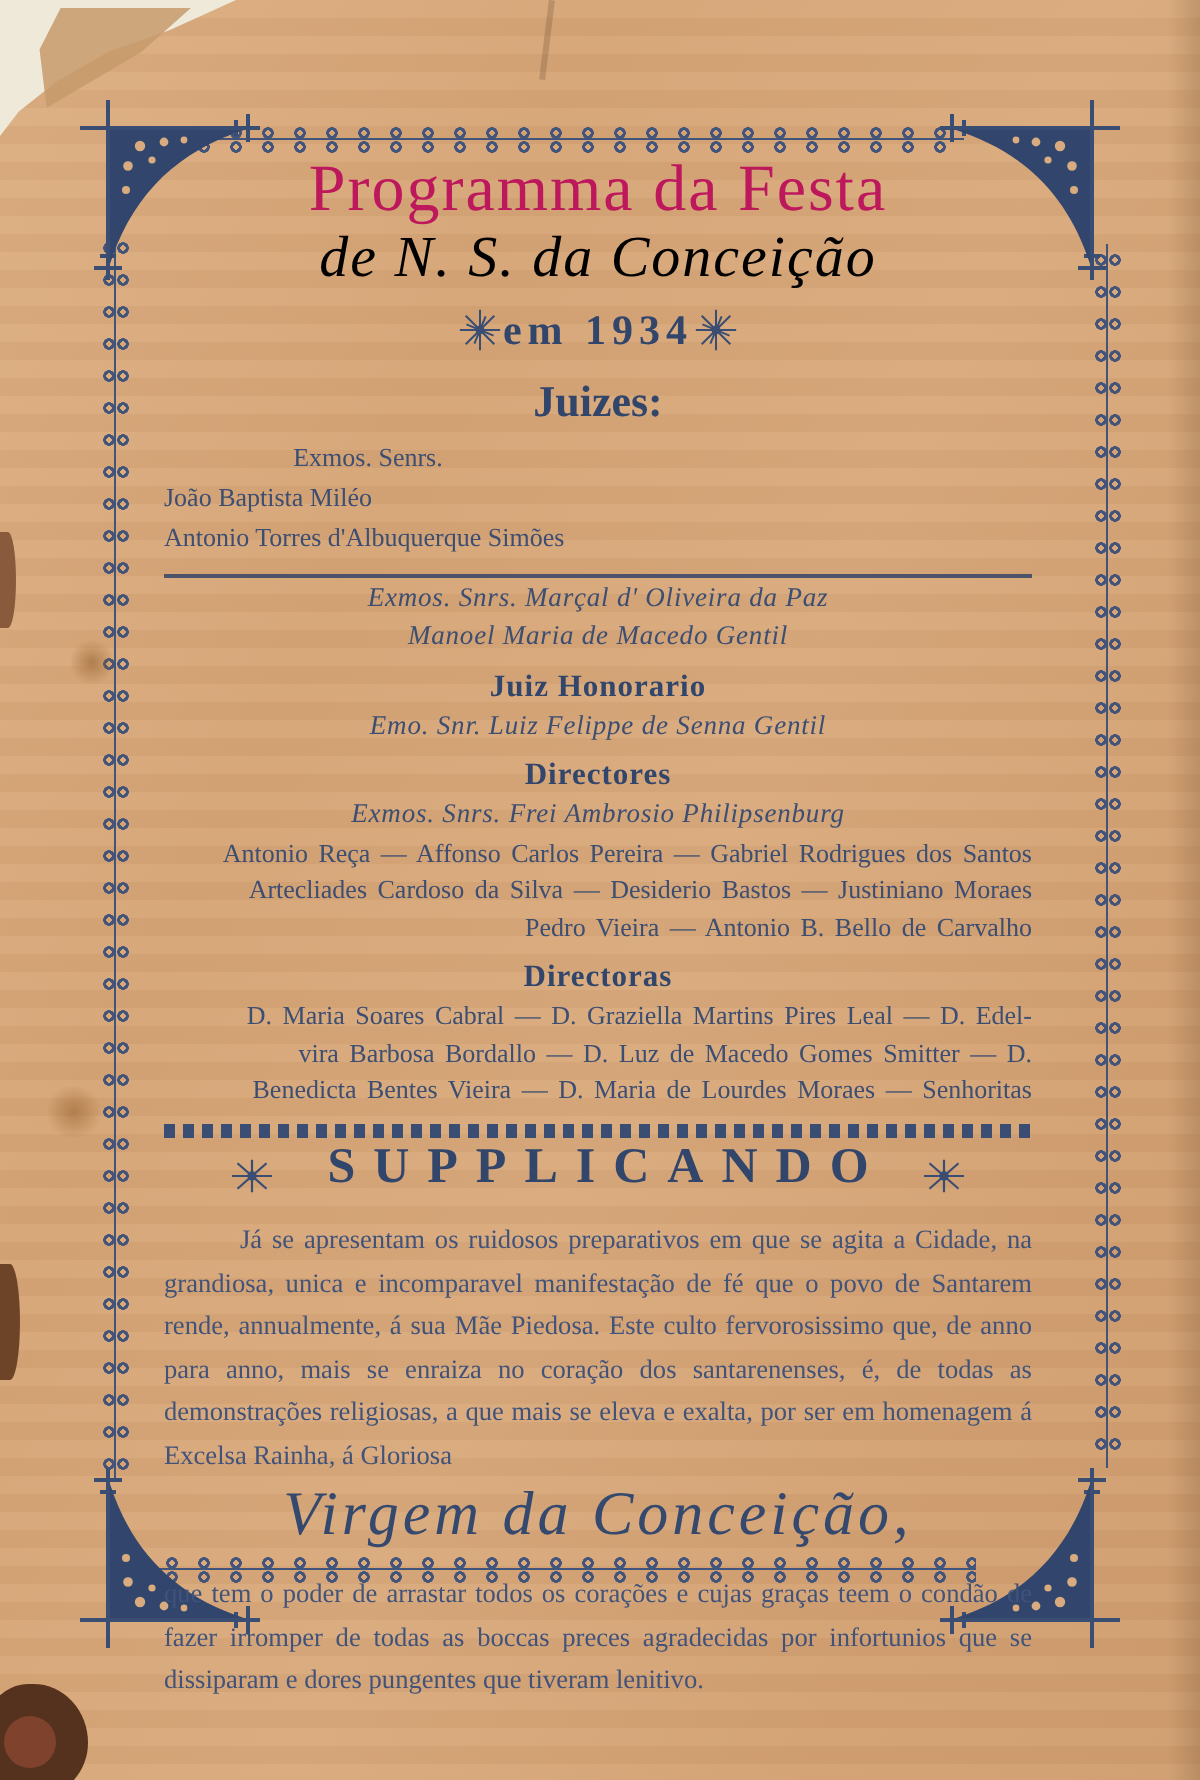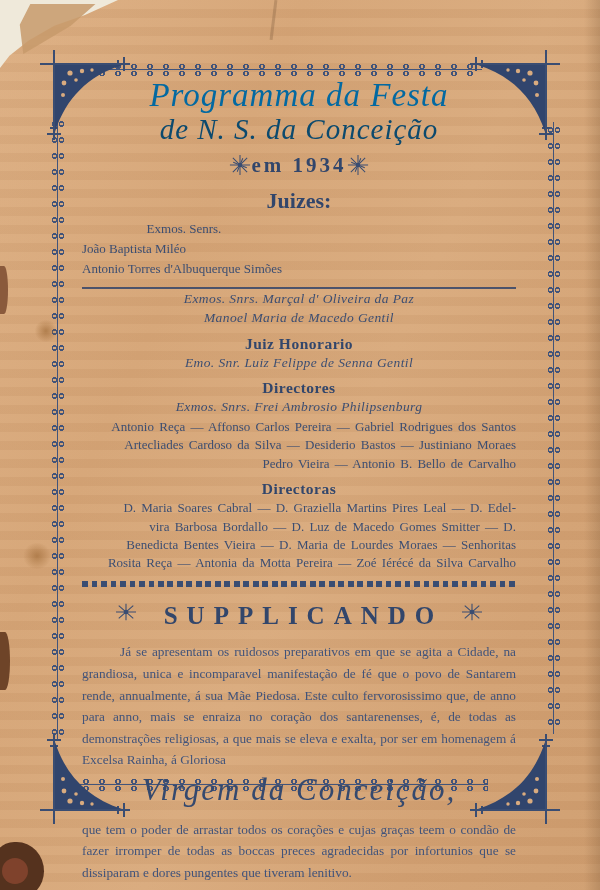--- a/index.html
+++ b/index.html
@@ -45,33 +45,33 @@
   .chain-right{left:546px;top:122px;height:612px;}
 
   .corner{position:absolute;width:92px;height:92px;}
   .corner-tl{left:40px;top:50px;}
   .corner-tr{left:468px;top:50px;transform:scaleX(-1);}
   .corner-bl{left:40px;top:732px;transform:scaleY(-1);}
   .corner-br{left:468px;top:732px;transform:scale(-1,-1);}
 
   
   .content{position:absolute;left:82px;right:84px;top:78px;text-align:center;}
-  .title1{font-style:italic;font-size:33px;letter-spacing:1px;color:#0369a1;line-height:1.08;}
-  .title2{font-style:italic;font-size:29px;letter-spacing:1px;color:#0c4a6e;line-height:1.1;}
+  .title1{font-size:33px;letter-spacing:1px;color:#be185d;line-height:1.08;}
+  .title2{font-style:italic;font-size:29px;letter-spacing:1px;color:#000000;line-height:1.1;}
   .year-row{margin-top:7px;display:flex;align-items:center;justify-content:center;}
   .year{font-weight:bold;font-size:21px;letter-spacing:3px;color:#32466b;}
   .h-juizes{margin-top:10px;font-weight:bold;font-size:22px;color:#32466b;}
   .columns{margin-top:5px;display:grid;grid-template-columns:47% 53%;font-size:13px;line-height:1.5;text-align:left;}
   .col-head{text-align:center;margin-bottom:1px;}
   .rule{margin:9px auto 0;width:100%;height:1.5px;background:rgba(52,68,104,.85);}
   .sec-head{margin-top:7px;font-weight:bold;font-size:15.5px;letter-spacing:.5px;color:#32466b;}
   .it-line{font-style:italic;font-size:13.5px;line-height:1.45;letter-spacing:.4px;}
   .name-lines{margin-top:1px;text-align:right;font-size:13px;line-height:1.42;word-spacing:2px;padding-left:10px;}
   .beads{margin-top:8px;height:6.5px;background:repeating-linear-gradient(90deg,#3a4d72 0 5.5px,rgba(0,0,0,0) 5.5px 9.5px);}
-  .suppl-row{margin-top:15px;display:flex;align-items:flex-start;justify-content:center;gap:16px;}
+  .suppl-row{margin-top:1px;display:flex;align-items:flex-end;justify-content:center;gap:16px;}
   .suppl{font-weight:bold;font-size:25px;letter-spacing:9px;color:#32466b;text-indent:9px;}
   .para{margin-top:11px;text-align:justify;font-size:13.3px;line-height:1.62;color:#41537a;}
   .para.indent{text-indent:38px;}
   .virgem{margin-top:1px;font-style:italic;font-size:31px;letter-spacing:2px;color:#35496e;}
   svg{display:block;}
 </style>
 </head>
 <body>
 
 <div class="paper"></div>
@@ -210,21 +210,20 @@
     <div>Antonio Reça — Affonso Carlos Pereira — Gabriel Rodrigues dos Santos</div>
     <div>Artecliades Cardoso da Silva — Desiderio Bastos — Justiniano Moraes</div>
     <div>Pedro Vieira — Antonio B. Bello de Carvalho</div>
   </div>
 
   <div class="sec-head">Directoras</div>
   <div class="name-lines">
     <div>D. Maria Soares Cabral — D. Graziella Martins Pires Leal — D. Edel-</div>
     <div>vira Barbosa Bordallo — D. Luz de Macedo Gomes Smitter — D.</div>
     <div>Benedicta Bentes Vieira — D. Maria de Lourdes Moraes — Senhoritas</div>
-    <div>Rosita Reça — Antonia da Motta Pereira — Zoé Iérécé da Silva Carvalho</div>
   </div>
 
   <div class="beads"></div>
 
   <div class="suppl-row">
     <svg width="26" height="20" viewBox="0 0 28 22">
       <g stroke="#3a4d72" stroke-width="1.2">
           <path d="M14 2v18M3 11h22M6 4l16 14M22 4L6 18"></path>
         </g>
       <circle cx="14" cy="11" r="2.6" fill="#3a4d72"></circle>

